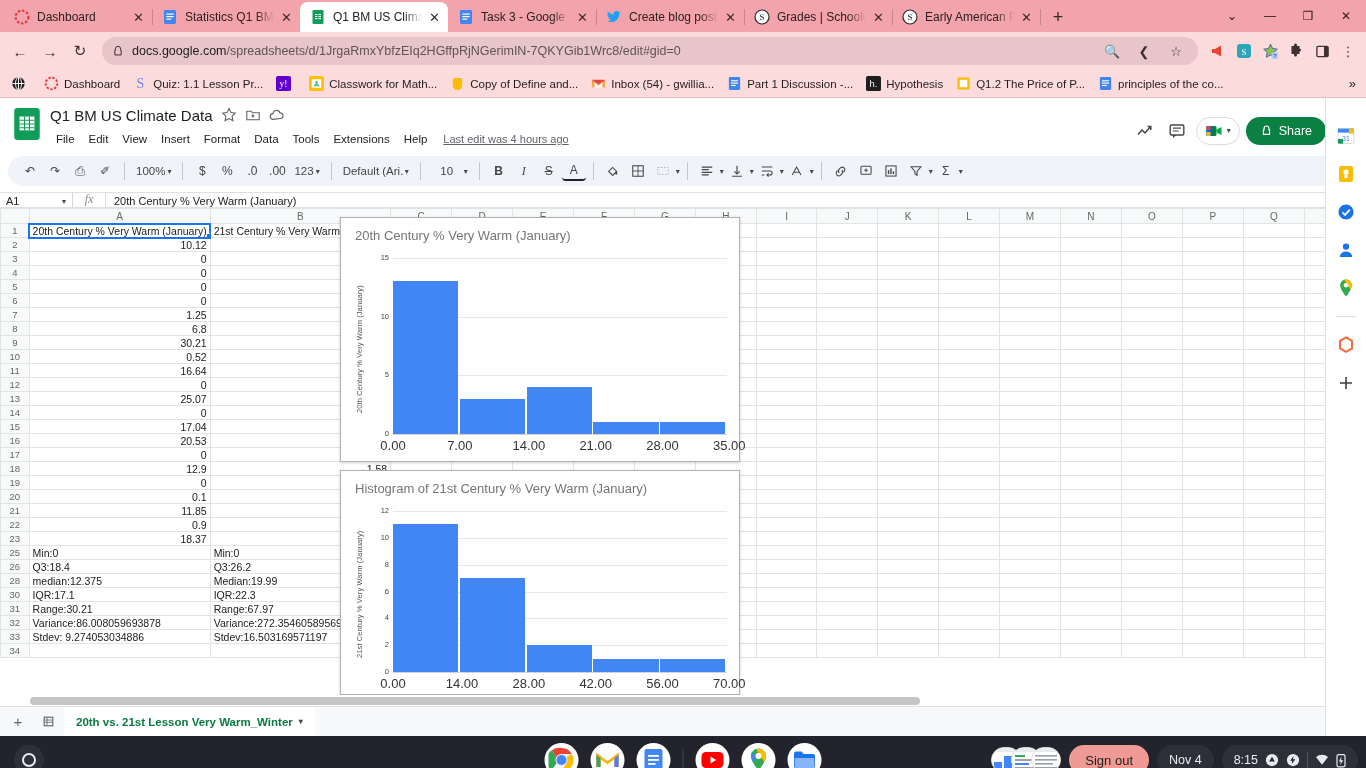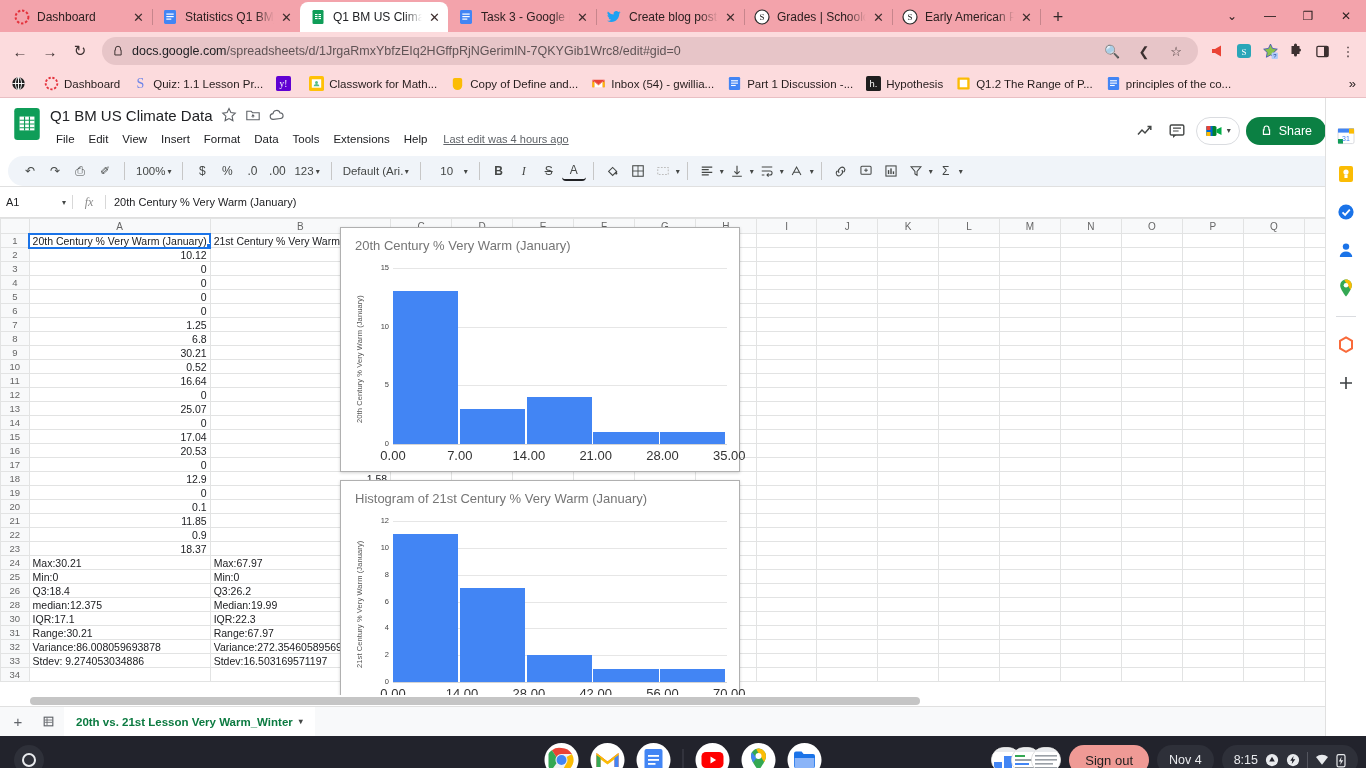--- a/index.html
+++ b/index.html
@@ -119,22 +119,22 @@
   .tb.bold { font-weight: bold; }
   .tb.ital { font-style: italic; font-family: "Liberation Serif", serif; }
   .tb.strike { text-decoration: line-through; }
   .tbsep { width: 1px; height: 18px; background: #c7c7c7; margin: 0 6px; }
   .tbsel { display:flex; align-items:center; gap:2px; height:24px; padding:0 4px; border-radius:4px;
            font-size:11.5px; color:#444746; cursor:pointer; }
   .caret { font-size: 8px; color: #444746; }
   .tb-collapse { margin-left: auto; }
 
   
-  .formulabar { height: 32px; display: flex; align-items: center; border-bottom: 1px solid #e0e0e0;
-                border-top: 1px solid #e0e0e0; margin-top: 0; }
+  .formulabar { height: 16px; display: flex; align-items: flex-end; border-bottom: 1px solid #e0e0e0;
+                border-top: 1px solid #e0e0e0; margin-top: 6px; }
   .namebox { width: 72px; display: flex; align-items: center; justify-content: space-between;
              padding: 0 6px; font-size: 11px; color: #202124; cursor: pointer; }
   .fxsep { width: 1px; height: 14px; background: #d8d8d8; }
   .fxlabel { width: 32px; text-align: center; font-size: 12px; color: #8a8a8a;
              font-family: "Liberation Serif", serif; font-style: italic; }
   .formula-input { flex: 1 1 auto; font-size: 11px; color: #202124; padding-left: 8px; }
 
   
   .gridwrap { flex: 1 1 auto; position: relative; overflow: hidden; background: #fff; }
   table.grid { border-collapse: collapse; table-layout: fixed; font-size: 10.5px; color: #202124; }
@@ -400,21 +400,21 @@
         <rect width="16" height="16" rx="2" fill="#1e1e1e"></rect>
         <text x="8" y="12" font-size="10" text-anchor="middle" fill="#fff" font-family="Liberation Sans, sans-serif">h.</text>
       </svg>
     <span>Hypothesis</span>
   </div>
   <div class="bm">
     <svg class="bm-ico" viewBox="0 0 16 16">
         <rect x="1.5" y="1.5" width="13" height="13" rx="1.5" fill="#fbbc04"></rect>
         <rect x="4" y="4" width="8" height="8" fill="#fff"></rect>
       </svg>
-    <span>Q1.2 The Range of P...</span>
+    <span>Q1.2 The Price of P...</span>
   </div>
   <div class="bm">
     <svg class="bm-ico" viewBox="0 0 16 16">
         <rect x="2" y="1" width="12" height="14" rx="1.4" fill="#4285f4"></rect>
         <rect x="4.3" y="4.5" width="7.4" height="1.2" fill="#fff"></rect>
         <rect x="4.3" y="7" width="7.4" height="1.2" fill="#fff"></rect>
         <rect x="4.3" y="9.5" width="5" height="1.2" fill="#fff"></rect>
       </svg>
     <span>principles of the co...</span>
   </div>
@@ -1095,41 +1095,20 @@
             <td></td>
             <td></td>
             <td></td>
             <td></td>
             <td></td>
           </tr>
           <tr>
             <td class="rowhdr">23</td>
             <td class="num">18.37</td>
             <td class="num">13.98</td>
-            <td></td>
-            <td></td>
-            <td></td>
-            <td></td>
-            <td></td>
-            <td></td>
-            <td></td>
-            <td></td>
-            <td></td>
-            <td></td>
-            <td></td>
-            <td></td>
-            <td></td>
-            <td></td>
-            <td></td>
-            <td></td>
-          </tr>
-          <tr>
-            <td class="rowhdr">24</td>
-            <td>Max:30.21</td>
-            <td>Max:67.97</td>
             <td></td>
             <td></td>
             <td></td>
             <td></td>
             <td></td>
             <td></td>
             <td></td>
             <td></td>
             <td></td>
             <td></td>

